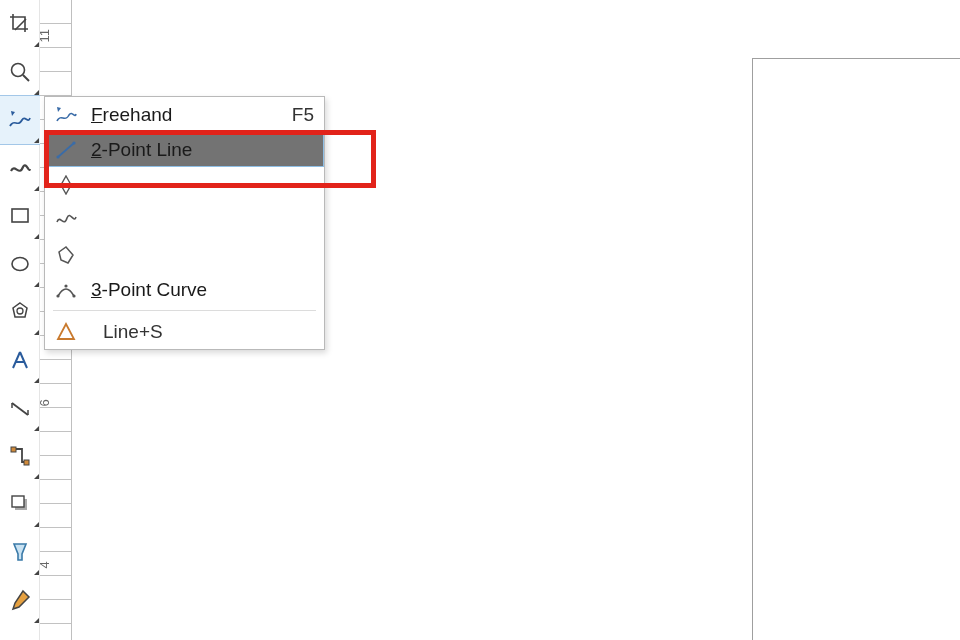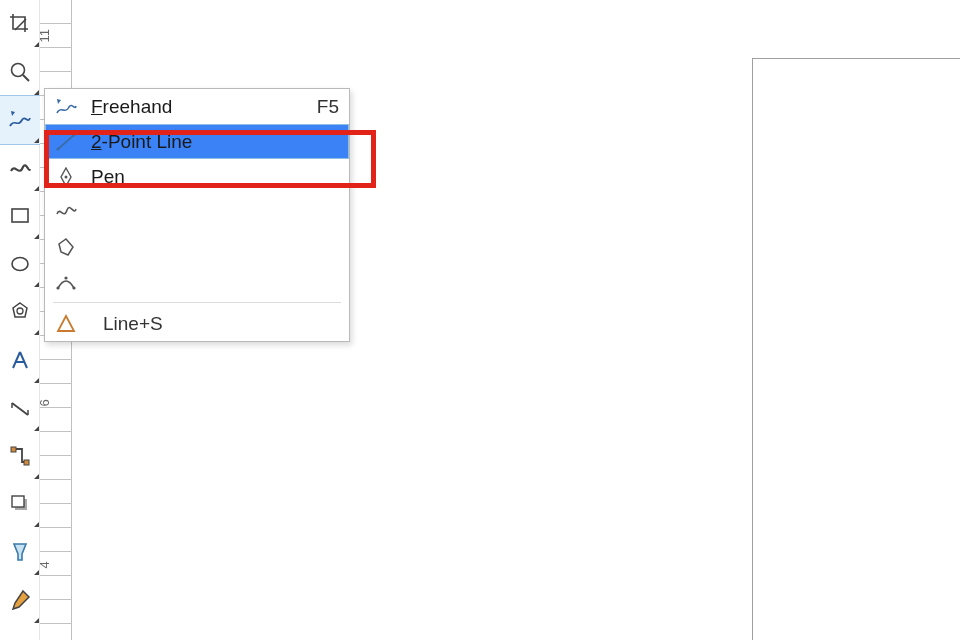--- a/index.html
+++ b/index.html
@@ -93,36 +93,36 @@
       top: 58px;
       width: 900px;
       height: 900px;
       border: 1px solid #9f9f9f;
       background: #fff;
     }
     
     .flyout {
       position: absolute;
       left: 44px;
-      top: 88px;
-      width: 306px;
+      top: 96px;
+      width: 281px;
       background: #fff;
       border: 1px solid #b9b9b9;
       box-shadow: 2px 3px 6px rgba(0,0,0,.15);
     }
     .flyout-row {
       height: 35px;
       display: flex;
       align-items: center;
       padding: 0 10px 0 8px;
       font-size: 19px;
       color: #1a1a1a;
     }
     .flyout-row.highlighted {
-      background: #3b82f6;
+      background: #737373;
       outline: 1px solid #8fbfe5;
       outline-offset: -1px;
     }
     .flyout-sep {
       height: 1px;
       margin: 3px 8px;
       background: #dcdcdc;
     }
     .flyout-icon {
       width: 26px;
@@ -286,21 +286,20 @@
   </div>
 
 
   <div class="flyout-row">
     <span class="flyout-icon">
       <svg width="18" height="20" viewBox="0 0 18 20">
           <path d="M9 1 L14 10 L9 19 L4 10 Z" stroke="#555" stroke-width="1.4" fill="none"></path>
           <circle cx="9" cy="10" r="1.5" fill="#555"></circle>
         </svg>
     </span>
-    <span class="flyout-label"><span class="u">P</span>en</span>
     <span class="flyout-shortcut"></span>
   </div>
 
   <div class="flyout-row">
     <span class="flyout-icon">
       <svg width="22" height="20" viewBox="0 0 22 20">
           <path d="M2 12 C5 4, 9 18, 12 8 C15 0, 19 14, 21 7" stroke="#555" stroke-width="1.6" fill="none"></path>
         </svg>
     </span>
     <span class="flyout-shortcut"></span>
@@ -317,20 +316,21 @@
 
   <div class="flyout-row">
     <span class="flyout-icon">
       <svg width="22" height="20" viewBox="0 0 22 20">
           <path d="M3 16 Q11 2 19 16" stroke="#555" stroke-width="1.6" fill="none"></path>
           <circle cx="3" cy="16" r="1.6" fill="#555"></circle>
           <circle cx="19" cy="16" r="1.6" fill="#555"></circle>
           <circle cx="11" cy="6" r="1.6" fill="#555"></circle>
         </svg>
     </span>
+    <span class="flyout-label"><span class="u">3</span>-Point Curve</span>
     <span class="flyout-shortcut"></span>
   </div>
 
   <div class="flyout-sep"></div>
 
   <div class="flyout-row">
     <span class="flyout-icon">
       <svg width="20" height="20" viewBox="0 0 20 20">
           <polygon points="10,2 18,17 2,17" stroke="#c97a2e" stroke-width="1.8" fill="none"></polygon>
         </svg>

